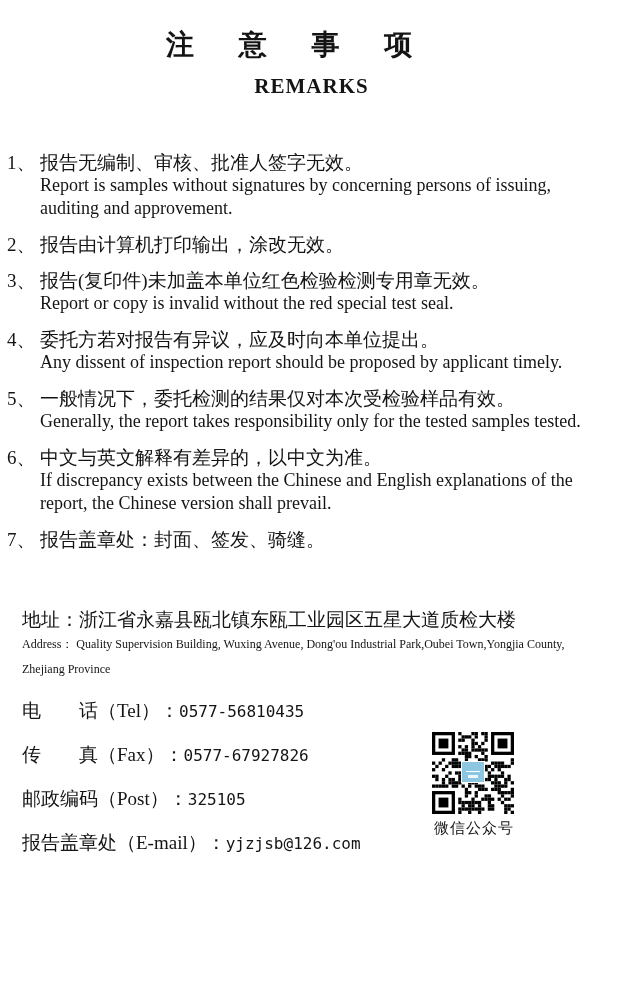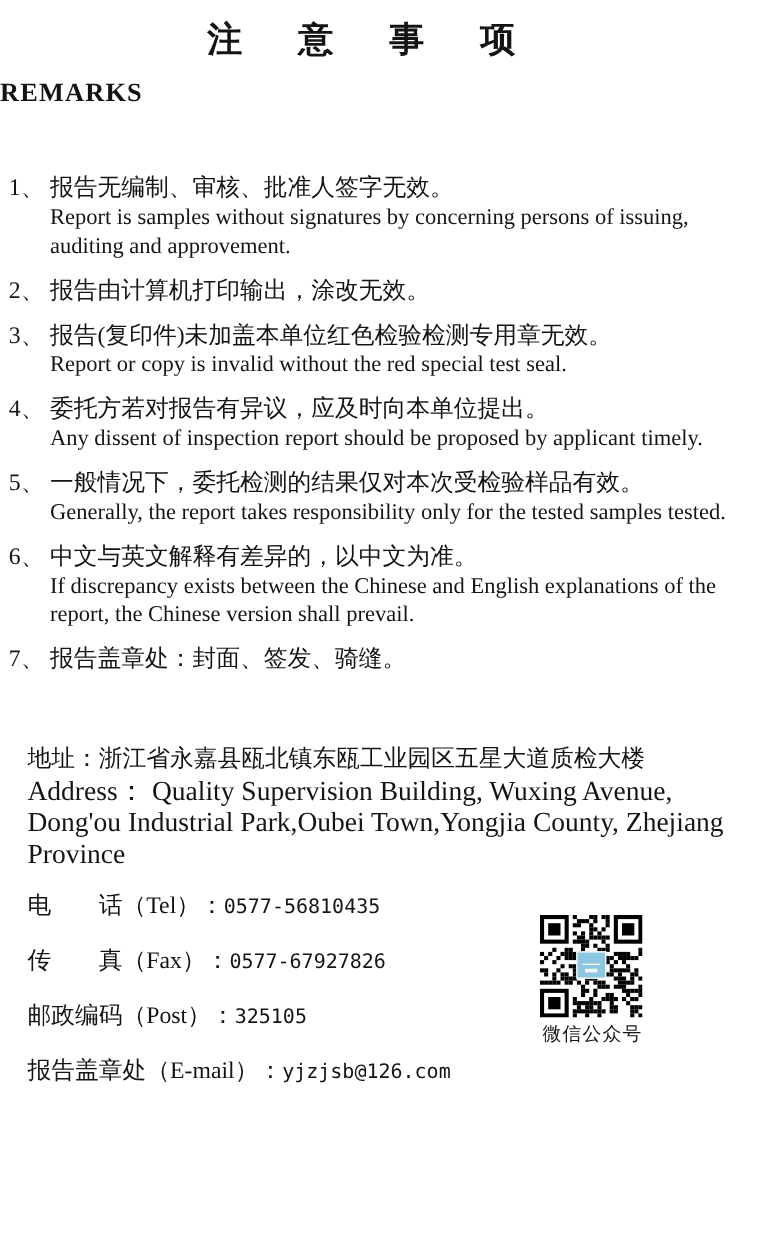--- a/index.html
+++ b/index.html
@@ -2,40 +2,40 @@
 <html><head>
 <meta charset="utf-8">
 <style>
   html,body{margin:0;padding:0;background:#e8e8e8;}
   .page{
     width:623px;height:1000px;background:#ffffff;position:relative;
     margin:0 auto;overflow:hidden;color:#141414;
     font-family:"Liberation Serif","DejaVu Serif",serif;
   }
   
-  .header{padding-top:18px;}
+  .header{padding-top:30px;}
   .title-cn{
     text-align:center;font-size:28px;font-weight:bold;
     letter-spacing:1.6em;line-height:30px;white-space:nowrap;
   }
   .title-en{
-    text-align:left;font-size:21px;font-weight:bold;
+    text-align:center;font-size:21px;font-weight:bold;
     letter-spacing:1px;margin-top:15px;line-height:22px;
   }
   
   .remarks{margin-top:54px;}
   .item{display:flex;margin:0 22px 13px 7px;}
   .item-num{flex:0 0 33px;font-size:19px;line-height:23px;}
   .item-body{flex:1;}
   .item-cn{font-size:19px;line-height:23px;}
   .item-en{font-size:18px;line-height:23px;}
   
   .addr{margin:56px 26px 0 22px;}
   .addr-cn{font-size:19px;line-height:25px;}
-  .addr-en{font-size:22px;line-height:25px;}
+  .addr-en{font-size:12px;line-height:25px;}
   .contacts{margin:16px 0 0 22px;}
   .contact-row{height:20px;margin-bottom:24px;font-size:19px;white-space:nowrap;}
   .contact-label{font-size:19px;}
   .contact-value{font-family:"DejaVu Sans Mono","Liberation Mono",monospace;font-size:16px;}
   
   .qr-block{position:absolute;left:432px;top:732px;width:84px;}
   .qr-code{width:82px;height:82px;position:relative;background:#fff;}
   .qr-code svg{display:block;}
   .qr-logo{
     position:absolute;left:29px;top:29px;width:24px;height:22px;

